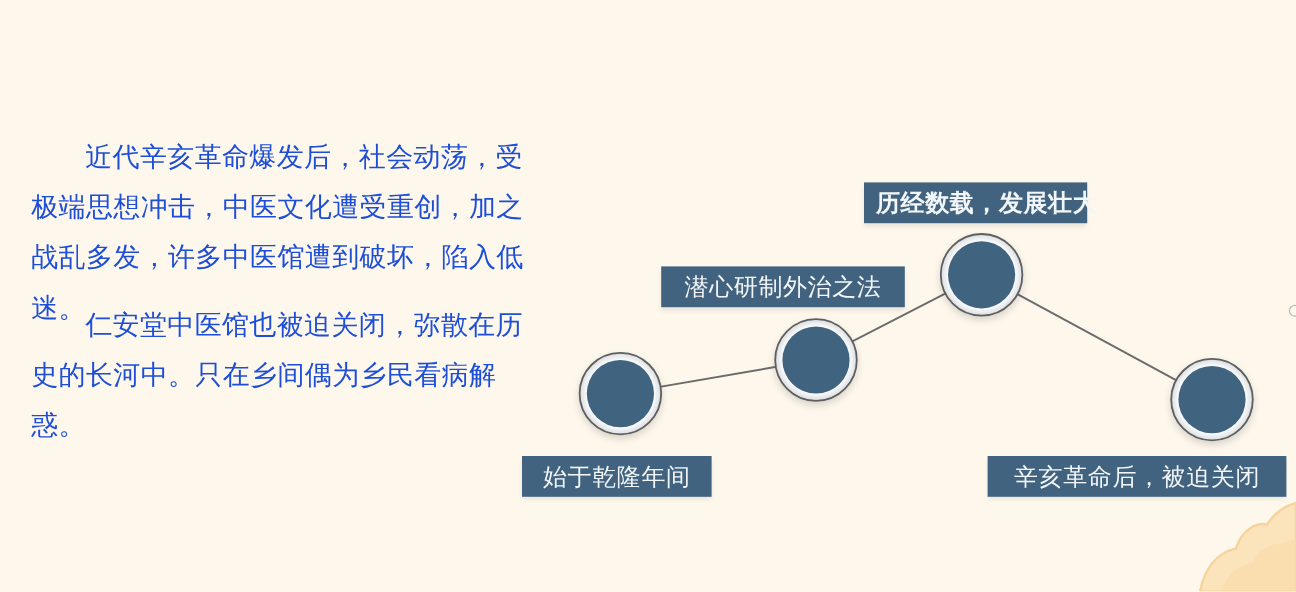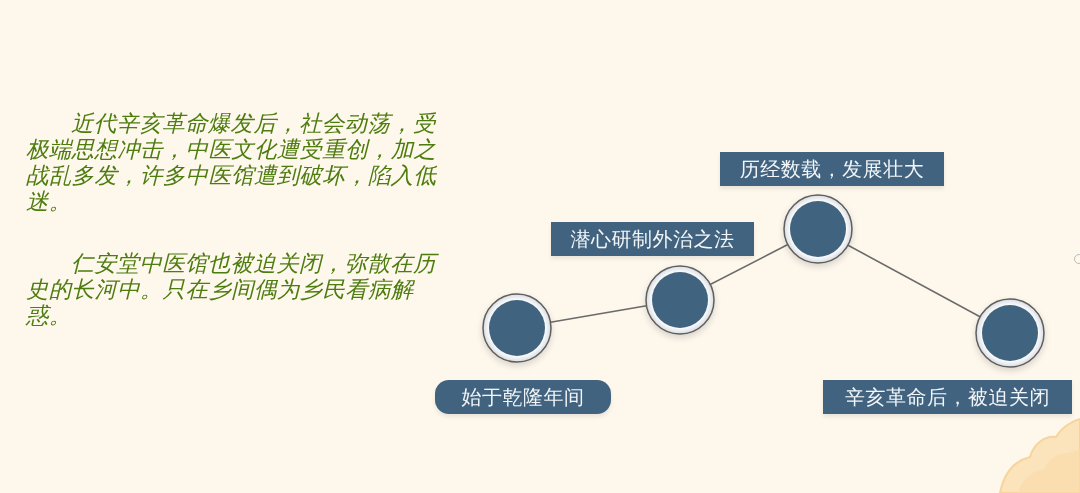--- a/index.html
+++ b/index.html
@@ -3,23 +3,22 @@
   <meta charset="utf-8">
   <style>
     html, body { margin: 0; padding: 0; }
     body {
       width: 1080px; height: 493px; overflow: hidden; position: relative;
       background: #fef7ec;
       font-family: "DejaVu Serif", "Liberation Serif", serif;
     }
     .text-block {
       position: absolute; left: 26px; width: 420px;
-      font-size: 22.5px; line-height: 26px; color: #4d7c0f;
+      font-size: 22.5px; line-height: 42px; color: #1d4ed8;
       letter-spacing: 0.3px;
-      font-style: italic;
     }
     .text-block p { margin: 0; text-indent: 2em; }
     #para1 { top: 110px; }
     #para2 { top: 250px; }
     svg.diagram { position: absolute; left: 0; top: 0; }
     .label {
       position: absolute; background: #41637f; color: #f3f6f8;
       font-size: 20px; line-height: 34px; height: 34px;
       padding: 0 10px; box-sizing: border-box; white-space: nowrap;
       text-align: center; letter-spacing: 0.5px;
@@ -61,23 +60,23 @@
   <g filter="url(#shadow)">
     <circle cx="818" cy="229" r="34" fill="url(#ringGrad)" stroke="#5e5e5e" stroke-width="1.5"></circle>
     <circle cx="818" cy="229" r="28" fill="#41637f"></circle>
   </g>
   <g filter="url(#shadow)">
     <circle cx="1010" cy="333" r="34" fill="url(#ringGrad)" stroke="#5e5e5e" stroke-width="1.5"></circle>
     <circle cx="1010" cy="333" r="28" fill="#41637f"></circle>
   </g>
 </svg>
 
-<div class="label" style="left:435px; top:380px; width:176px;border-radius:14px;">始于乾隆年间</div>
+<div class="label" style="left:435px; top:380px; width:158px;">始于乾隆年间</div>
 <div class="label" style="left:551px; top:222px; width:203px;">潜心研制外治之法</div>
-<div class="label" style="left:720px; top:152px; width:224px;">历经数载，发展壮大</div>
+<div class="label" style="left:720px; top:152px; width:186px;font-weight:bold;">历经数载，发展壮大</div>
 <div class="label" style="left:823px; top:380px; width:249px;text-align:center;">辛亥革命后，被迫关闭</div>
 
 <div class="edge-mark"></div>
 
 <svg class="deco" width="90" height="80" viewBox="0 0 90 80">
   <path d="M10,80 C14,60 24,48 40,44 C44,30 56,22 66,24 C72,14 82,8 90,6 L90,80 Z" fill="#fbe3bb" stroke="#f6d49c" stroke-width="2"></path>
   <path d="M28,80 C32,66 42,58 54,56 C58,46 68,40 78,40 L90,36 L90,80 Z" fill="#f9dcaa" opacity="0.7"></path>
 </svg>
 
 </body></html>

